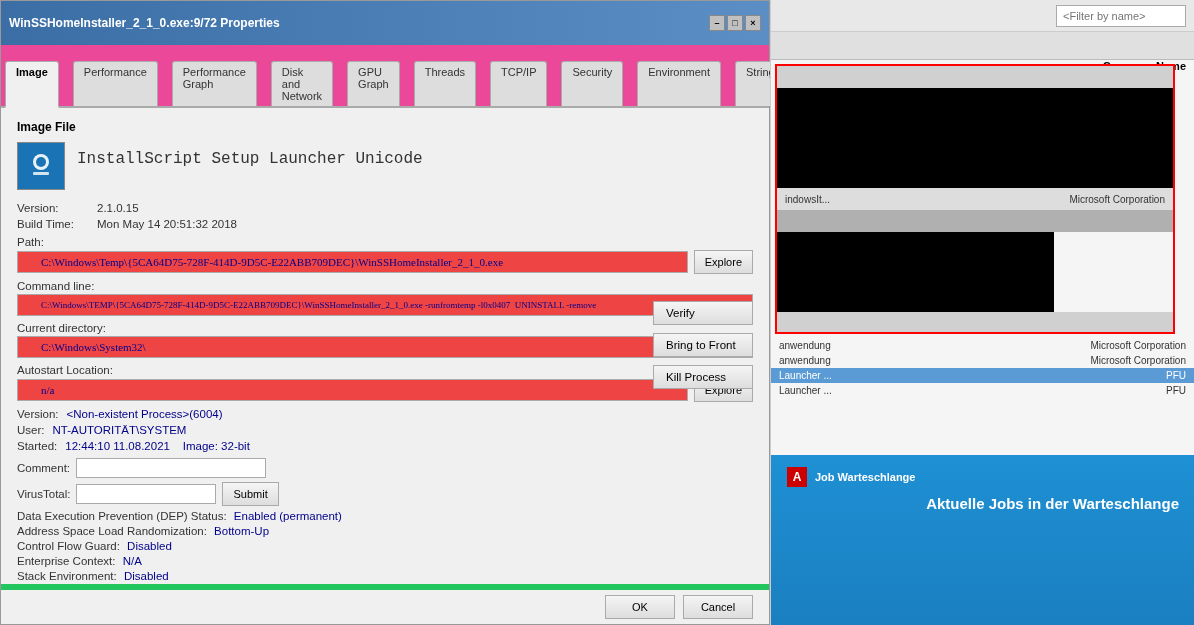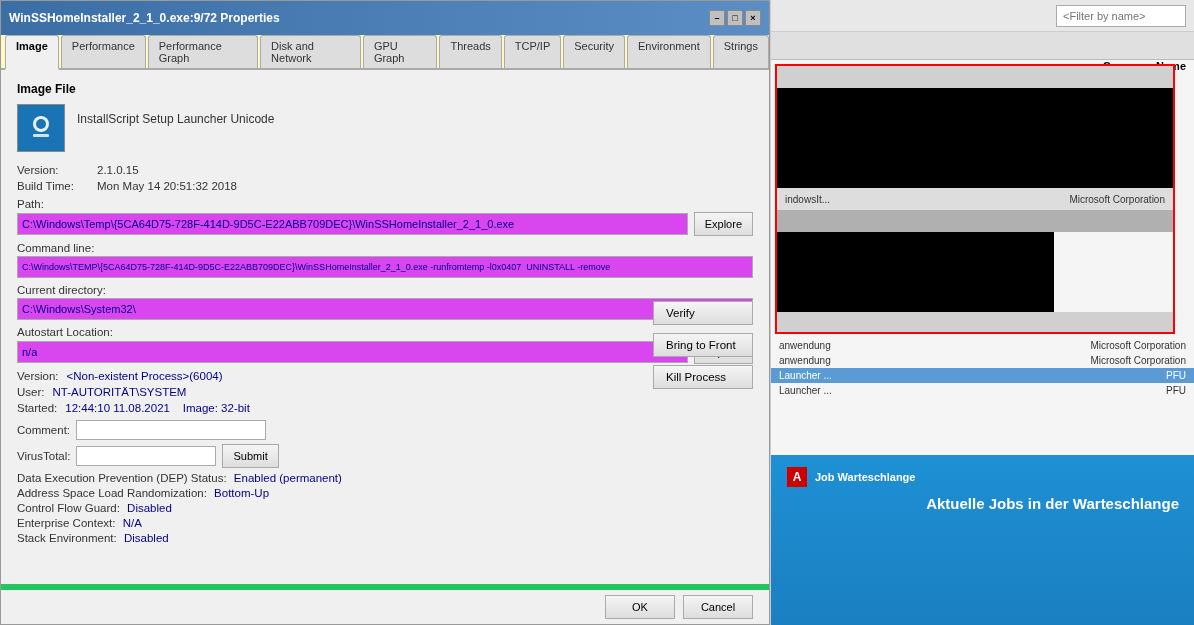--- a/index.html
+++ b/index.html
@@ -12,21 +12,21 @@
       width: 770px;
       height: 625px;
       background: #f0f0f0;
       border: 1px solid #999;
       box-shadow: 2px 2px 8px rgba(0,0,0,0.4);
     }
 
     .title-bar {
       background: linear-gradient(to right, #3a6ea5, #5a8ec5);
       color: white;
-      height: 34px;
+      height: 44px;
       display: flex;
       align-items: center;
       justify-content: space-between;
       padding: 0 8px;
       font-size: 12px;
       font-weight: 600;
     }
 
     .title-bar-buttons {
       display: flex;
@@ -39,25 +39,25 @@
       border: 1px solid #888;
       font-size: 9px;
       display: flex; align-items: center; justify-content: center;
       cursor: pointer;
       color: #000;
     }
 
     
     .tabs {
       display: flex;
-      background: #fef9c3;
+      background: #ec4899;
       border-bottom: 2px solid #aaa;
-      padding-top: 0;
+      padding-top: 16px;
       padding-left: 4px;
-      gap: 2px;
+      gap: 14px;
     }
 
     .tab {
       padding: 4px 10px;
       border: 1px solid #aaa;
       border-bottom: none;
       background: #ddd;
       cursor: pointer;
       font-size: 11px;
       color: #333;
@@ -94,23 +94,24 @@
       width: 48px; height: 48px;
       background: #1a73b5;
       border: 1px solid #888;
       display: flex; align-items: center; justify-content: center;
       font-size: 22px;
       color: white;
       flex-shrink: 0;
     }
 
     .app-name {
-      font-size: 12px;
+      font-size: 16px;
       color: #333;
       margin-top: 8px;
+      font-family: Liberation Mono, monospace;
     }
 
     .info-row {
       display: flex;
       align-items: center;
       margin-bottom: 4px;
       font-size: 11.5px;
     }
 
     .info-label {
@@ -133,24 +134,24 @@
     .field-row {
       display: flex;
       align-items: center;
       gap: 6px;
       margin-bottom: 6px;
     }
 
     .text-input {
       flex: 1;
       border: 1px solid #aaa;
-      background: #d946ef;
-      padding: 3px 4px;
+      background: #ef4444;
+      padding: 3px 23px;
       font-size: 11px;
-      font-family: Liberation Sans, sans-serif;
+      font-family: Liberation Serif, serif;
       color: #00008b;
       height: 22px;
     }
 
     .btn {
       padding: 3px 10px;
       border: 1px solid #aaa;
       background: linear-gradient(to bottom, #f5f5f5, #ddd);
       cursor: pointer;
       font-size: 11px;

